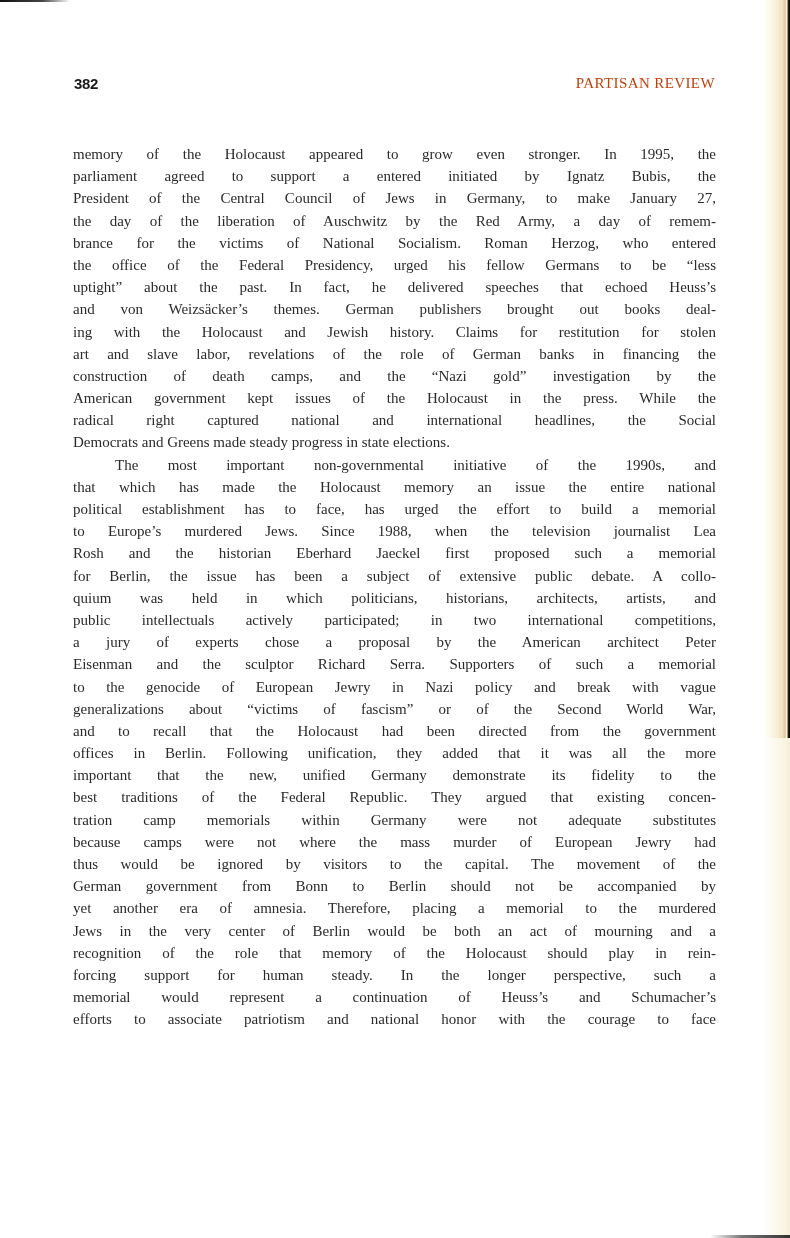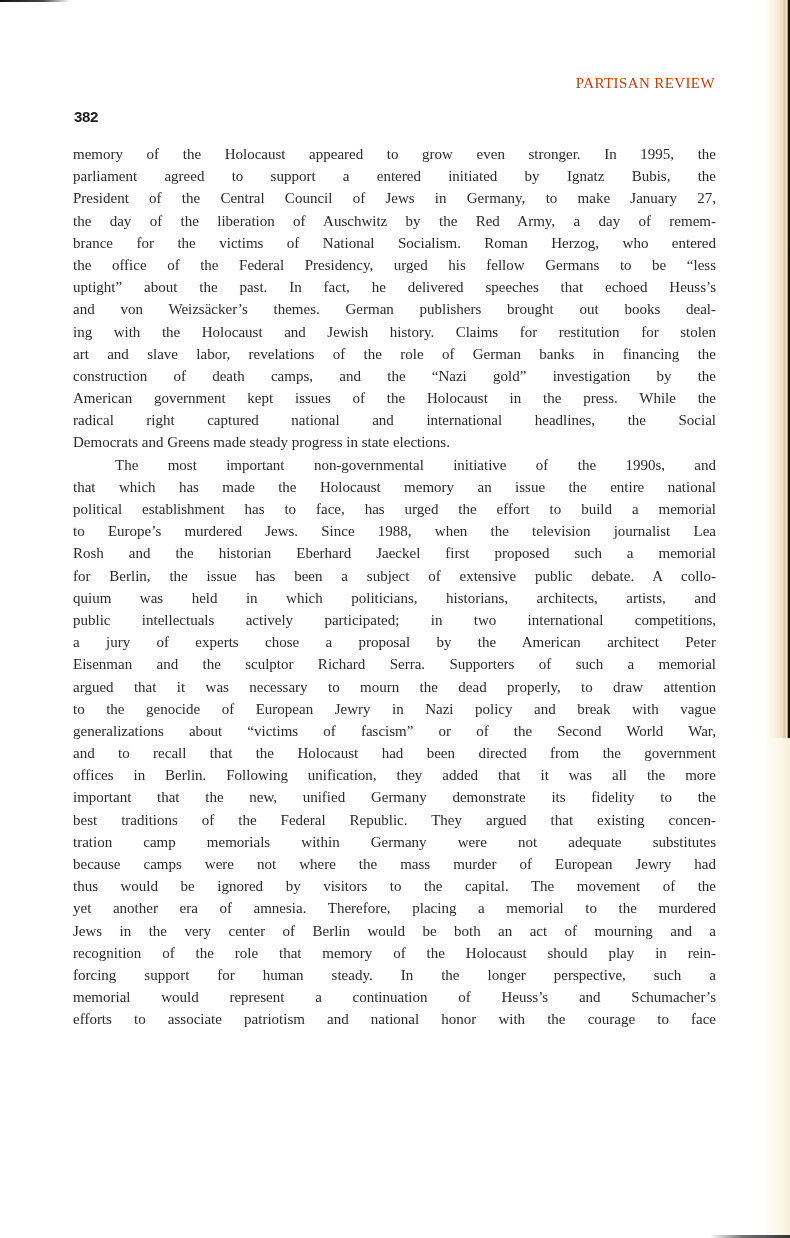--- a/index.html
+++ b/index.html
@@ -24,21 +24,21 @@
   .scan-bottom-edge {
     position: absolute; bottom: 0; right: 0; width: 80px; height: 3px;
     background: linear-gradient(to right, rgba(255,255,255,0) 0%, #777 40%, #333 100%);
   }
   .running-head {
     position: absolute; top: 75px; left: 74px; width: 641px; height: 20px;
   }
   .page-number {
     position: absolute; left: 0; top: 0;
     font-family: "Liberation Sans", "DejaVu Sans", sans-serif;
-    font-weight: bold; font-size: 15px; letter-spacing: -0.3px; color: #1a1a1a; margin-top: 33px;
+    font-weight: bold; font-size: 15px; letter-spacing: -0.3px; color: #1a1a1a;
   }
   .journal-title {
     position: absolute; right: 0; top: 0;
     font-size: 15px; letter-spacing: 0.4px; color: #c2410c;
   }
   .body-text {
     position: absolute; left: 73px; top: 143px; width: 643px;
     font-size: 15px; line-height: 22.2px;
   }
   .line {
@@ -83,30 +83,30 @@
       <span class="line indent">The most important non-governmental initiative of the 1990s, and</span>
       <span class="line">that which has made the Holocaust memory an issue the entire national</span>
       <span class="line">political establishment has to face, has urged the effort to build a memorial</span>
       <span class="line">to Europe’s murdered Jews. Since 1988, when the television journalist Lea</span>
       <span class="line">Rosh and the historian Eberhard Jaeckel first proposed such a memorial</span>
       <span class="line">for Berlin, the issue has been a subject of extensive public debate. A collo-</span>
       <span class="line">quium was held in which politicians, historians, architects, artists, and</span>
       <span class="line">public intellectuals actively participated; in two international competitions,</span>
       <span class="line">a jury of experts chose a proposal by the American architect Peter</span>
       <span class="line">Eisenman and the sculptor Richard Serra. Supporters of such a memorial</span>
-      <span class="line">argued that it was necessary to mourn the dead properly, to draw attention</span>
       <span class="line">to the genocide of European Jewry in Nazi policy and break with vague</span>
       <span class="line">generalizations about “victims of fascism” or of the Second World War,</span>
       <span class="line">and to recall that the Holocaust had been directed from the government</span>
       <span class="line">offices in Berlin. Following unification, they added that it was all the more</span>
       <span class="line">important that the new, unified Germany demonstrate its fidelity to the</span>
       <span class="line">best traditions of the Federal Republic. They argued that existing concen-</span>
       <span class="line">tration camp memorials within Germany were not adequate substitutes</span>
       <span class="line">because camps were not where the mass murder of European Jewry had</span>
       <span class="line">thus would be ignored by visitors to the capital. The movement of the</span>
+      <span class="line">German government from Bonn to Berlin should not be accompanied by</span>
       <span class="line">yet another era of amnesia. Therefore, placing a memorial to the murdered</span>
       <span class="line">Jews in the very center of Berlin would be both an act of mourning and a</span>
       <span class="line">recognition of the role that memory of the Holocaust should play in rein-</span>
       <span class="line">forcing support for human steady. In the longer perspective, such a</span>
       <span class="line">memorial would represent a continuation of Heuss’s and Schumacher’s</span>
       <span class="line">efforts to associate patriotism and national honor with the courage to face</span>
     </div>
   </main>
 
 </body></html>

